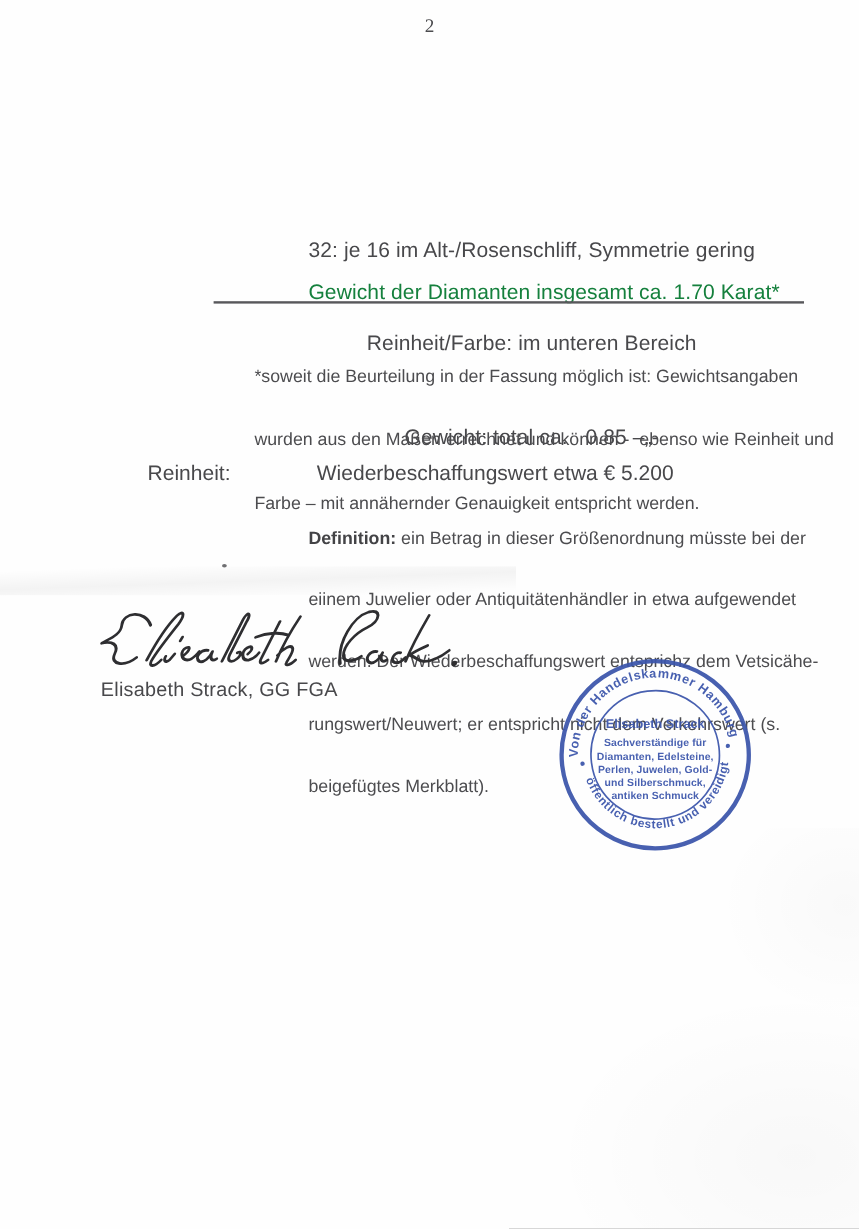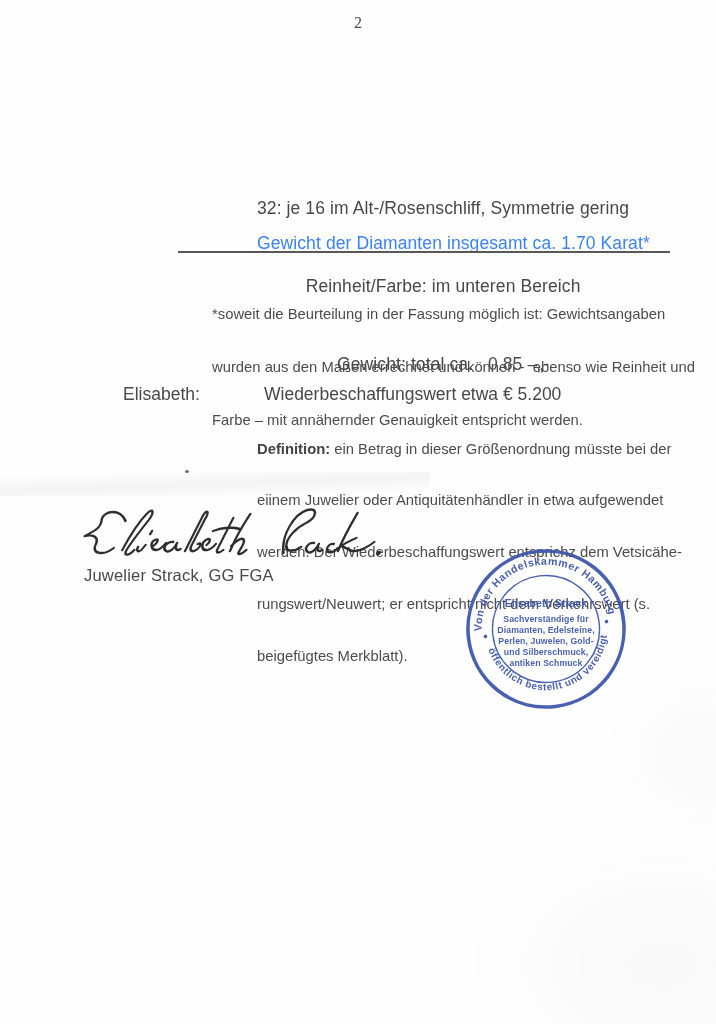--- a/index.html
+++ b/index.html
@@ -40,21 +40,21 @@
   }
   .desc{
     position:absolute;left:257px;top:143px;
     font-size:17.5px;line-height:26px;white-space:pre;
     letter-spacing:0.1px;
     text-align:center;
   }
   .totalline{
     position:absolute;left:257px;top:233px;
     font-size:17.5px;white-space:pre;letter-spacing:0.1px;
-    color:#3b82f6;
+    color:#15803d;
   }
   .totalrule{
     position:absolute;left:178px;top:251px;width:492px;height:2px;
     background:#58585b;
   }
   .footnote{
     position:absolute;left:212px;top:271px;
     font-size:14.8px;line-height:17.6px;white-space:pre;
     color:#4c4c4f;
   }
@@ -113,21 +113,21 @@
 
   <div class="totalline">Gewicht der Diamanten insgesamt ca. 1.70 Karat*</div>
   <div class="totalrule"></div>
 
   <div class="footnote">
     <div>*soweit die Beurteilung in der Fassung möglich ist: Gewichtsangaben</div>
     <div>wurden aus den Maßen errechnet und können -  ebenso wie Reinheit und</div>
     <div>Farbe – mit annähernder Genauigkeit entspricht werden.</div>
   </div>
 
-  <div class="val-label">Elisabeth:</div>
+  <div class="val-label">Reinheit:</div>
   <div class="val-value">Wiederbeschaffungswert etwa € 5.200</div>
 
   <div class="definition">
     <div><b>Definition:</b><span> ein Betrag in dieser Größenordnung müsste bei der</span></div>
     <div>eiinem Juwelier oder Antiquitätenhändler in etwa aufgewendet</div>
     <div>werden. Der Wiederbeschaffungswert entsprichz dem Vetsicähe-</div>
     <div>rungswert/Neuwert; er entspricht nicht dem Verkehrswert (s.</div>
     <div>beigefügtes Merkblatt).</div>
   </div>
 
@@ -150,21 +150,21 @@
         M156 43 C160 37 165 34 167 37 C169 40 166 45 165 49 C164 52 168 52 172 47
         M210 50 C203 32 211 11 223 7 C233 4 235 14 225 20 C216 25 209 35 211 43 C212 49 220 49 226 44
         M238 40 C232 39 229 46 234 49 C238 51 242 46 243 41 C242 46 244 50 248 47
         M258 41 C253 40 250 47 255 49 C258 50 261 48 263 45
         M274 10 C270 22 266 35 264 48
         M279 35 C273 38 268 41 266 43 C270 44 274 47 278 48 C284 49 292 45 298 39"></path>
       <circle cx="305" cy="50" r="2.3" fill="#2e2e31"></circle>
     </g>
   </svg>
 
-  <div class="typedname">Juwelier Strack, GG FGA</div>
+  <div class="typedname">Elisabeth Strack, GG FGA</div>
 
   <svg class="stamp" viewBox="0 0 172 172" aria-hidden="true">
     <g transform="rotate(-7 86 86)">
       <circle class="ring" cx="86" cy="86" r="78" stroke-width="3.6"></circle>
       <circle class="ring" cx="86" cy="86" r="53.5" stroke-width="1.4"></circle>
       <defs>
         <path id="arcTop" d="M 28,114 A 64.4,64.4 0 1 1 144,114" fill="none"></path>
         <path id="arcBottom" d="M 25,91 A 61.2,61.2 0 0 0 147,91" fill="none"></path>
       </defs>
       <text class="arc-text">

